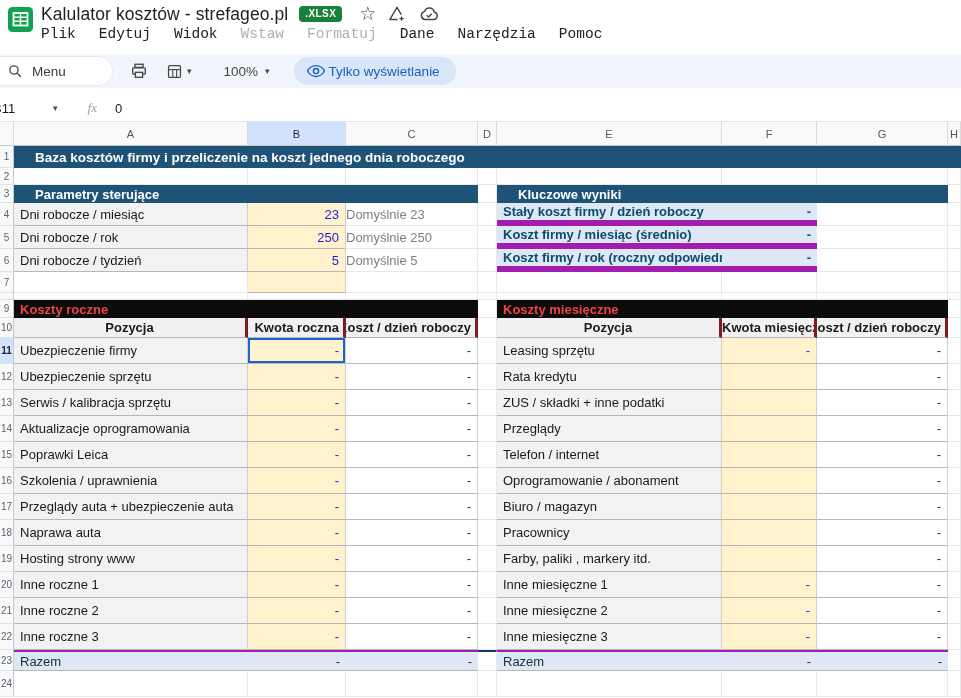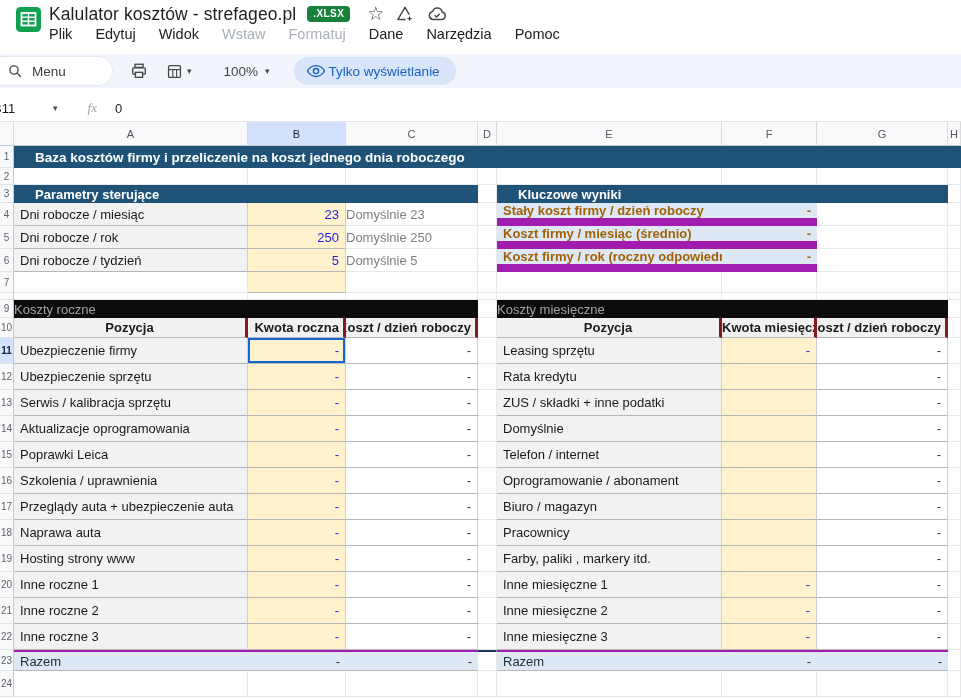--- a/index.html
+++ b/index.html
@@ -1,28 +1,28 @@
 <!DOCTYPE html>
 <html><head>
 <meta charset="utf-8">
 <style>
   html,body{margin:0;padding:0;}
   body{width:961px;height:698px;overflow:hidden;position:relative;background:#fff;
        font-family:"Liberation Sans",sans-serif;-webkit-font-smoothing:antialiased;}
 
   
-  #titlebar{position:absolute;top:0;left:8px;width:761px;height:54px;background:#fff;}
+  #titlebar{position:absolute;top:0;left:0;width:761px;height:54px;background:#fff;}
   #app-logo{position:absolute;left:8px;top:7px;width:25px;height:25px;}
   #title-row{position:absolute;left:41px;top:3px;display:flex;align-items:center;gap:11px;height:22px;}
   #doc-title{font-size:17.5px;color:#1f1f1f;letter-spacing:.1px;}
   #file-badge{background:#188038;color:#fff;font-size:10px;font-weight:bold;
               padding:2px 6px 3px;border-radius:4px;letter-spacing:.4px;}
   .tb-ic{color:#444746;display:flex;align-items:center;}
   #star-icon{font-size:19px;line-height:18px;margin-left:6px;}
-  #menu-row{position:absolute;left:41px;top:26px;display:flex;gap:23px;font-size:14.5px;color:#202124;}
+  #menu-row{position:absolute;left:41px;top:26px;display:flex;gap:23px;font-size:14.5px;color:#202124;font-family:Liberation Mono, monospace;}
   #menu-row span{cursor:default;}
   #menu-row .dis{color:#aab0b7;}
 
   
   #toolbar{position:absolute;top:54px;left:0;width:961px;height:34px;background:#f2f6fc;
            display:flex;align-items:center;}
   #menu-pill{margin-left:-12px;width:124px;height:28px;background:#fff;border-radius:16px;
              display:flex;align-items:center;gap:9px;padding-left:20px;box-sizing:border-box;
              box-shadow:0 0 0 1px #e5e9ef;}
   #menu-pill span{font-size:13.5px;color:#3c4043;}
@@ -56,29 +56,29 @@
   .h23{height:21px}.h24{height:26px}
   
   .gut{background:#f8f9fa;justify-content:center;font-size:10px;color:#5f6368;
        border-right:1px solid #c6c8ca;border-bottom:1px solid #e1e3e5;}
   .gut.sel{background:#d3e3fd;color:#17233a;font-weight:bold;}
   .colh{background:#f8f9fa;justify-content:center;font-size:11px;color:#55585c;
         border-right:1px solid #d9dbdd;border-bottom:1px solid #c6c8ca;}
   .colh.sel{background:#d2e2fc;color:#17233a;}
   .e{border-right:1px solid #e7e9eb;border-bottom:1px solid #e7e9eb;background:#fff;}
   .navy{background:#1f5277;color:#fff;font-weight:bold;padding-left:21px;}
-  .blk{background:#0c0c0c;color:#a3a3a3;font-weight:normal;}
+  .blk{background:#0c0c0c;color:#ef4444;font-weight:bold;padding-left:6px;}
   .lbl{background:#f2f2f2;padding-left:6px;border-bottom:1px solid #b7b7b7;border-right:1px solid #cfcfcf;}
   .inp{background:#fff2cc;color:#1d1de0;justify-content:flex-end;padding-right:6px;
        border-bottom:1px solid #b7b7b7;border-right:1px solid #cfcfcf;}
   .out{background:#fff;justify-content:flex-end;padding-right:6px;color:#333;
        border-bottom:1px solid #b7b7b7;border-right:1px solid #cfcfcf;}
   .note{color:#7f7f7f;padding-left:0;
         border-bottom:1px solid #e7e9eb;border-right:1px solid #e7e9eb;}
-  .res{background:#dde8f4;font-weight:bold;color:#a16207;border-bottom:8px solid #a21caf;}
+  .res{background:#dde8f4;font-weight:bold;color:#0c4a6e;border-bottom:6px solid #a21caf;}
   .resl{padding-left:6px}.resv{justify-content:flex-end;padding-right:6px;}
   .h10c{background:#f1f1f1;font-weight:bold;border-bottom:1px solid #b7b7b7;border-right:3px solid #7f1d1d;}
   .ctr{justify-content:center}.rgt{justify-content:flex-end;padding-right:4px;}
   .tot{background:#dde8f4;font-weight:normal;color:#1c2b3a;
        border-top:2px solid #a21caf;border-bottom:1px solid #b7b7b7;}
   .totv{justify-content:flex-end;padding-right:6px;}
   .selcell{box-shadow:inset 0 0 0 2px #1666d0;}
 </style>
 </head>
 <body>
@@ -320,21 +320,21 @@
     <div class="c cwF ht inp"></div>
     <div class="c cwG ht out">-</div>
     <div class="c cwH ht e"></div>
   </div>
   <div class="row">
     <div class="c cw0 ht gut">14</div>
     <div class="c cwA ht lbl">Aktualizacje oprogramowania</div>
     <div class="c cwB ht inp">-</div>
     <div class="c cwC ht out">-</div>
     <div class="c cwD ht e"></div>
-    <div class="c cwE ht lbl">Domyślnie</div>
+    <div class="c cwE ht lbl">Przeglądy</div>
     <div class="c cwF ht inp"></div>
     <div class="c cwG ht out">-</div>
     <div class="c cwH ht e"></div>
   </div>
   <div class="row">
     <div class="c cw0 ht gut">15</div>
     <div class="c cwA ht lbl">Poprawki Leica</div>
     <div class="c cwB ht inp">-</div>
     <div class="c cwC ht out">-</div>
     <div class="c cwD ht e"></div>

